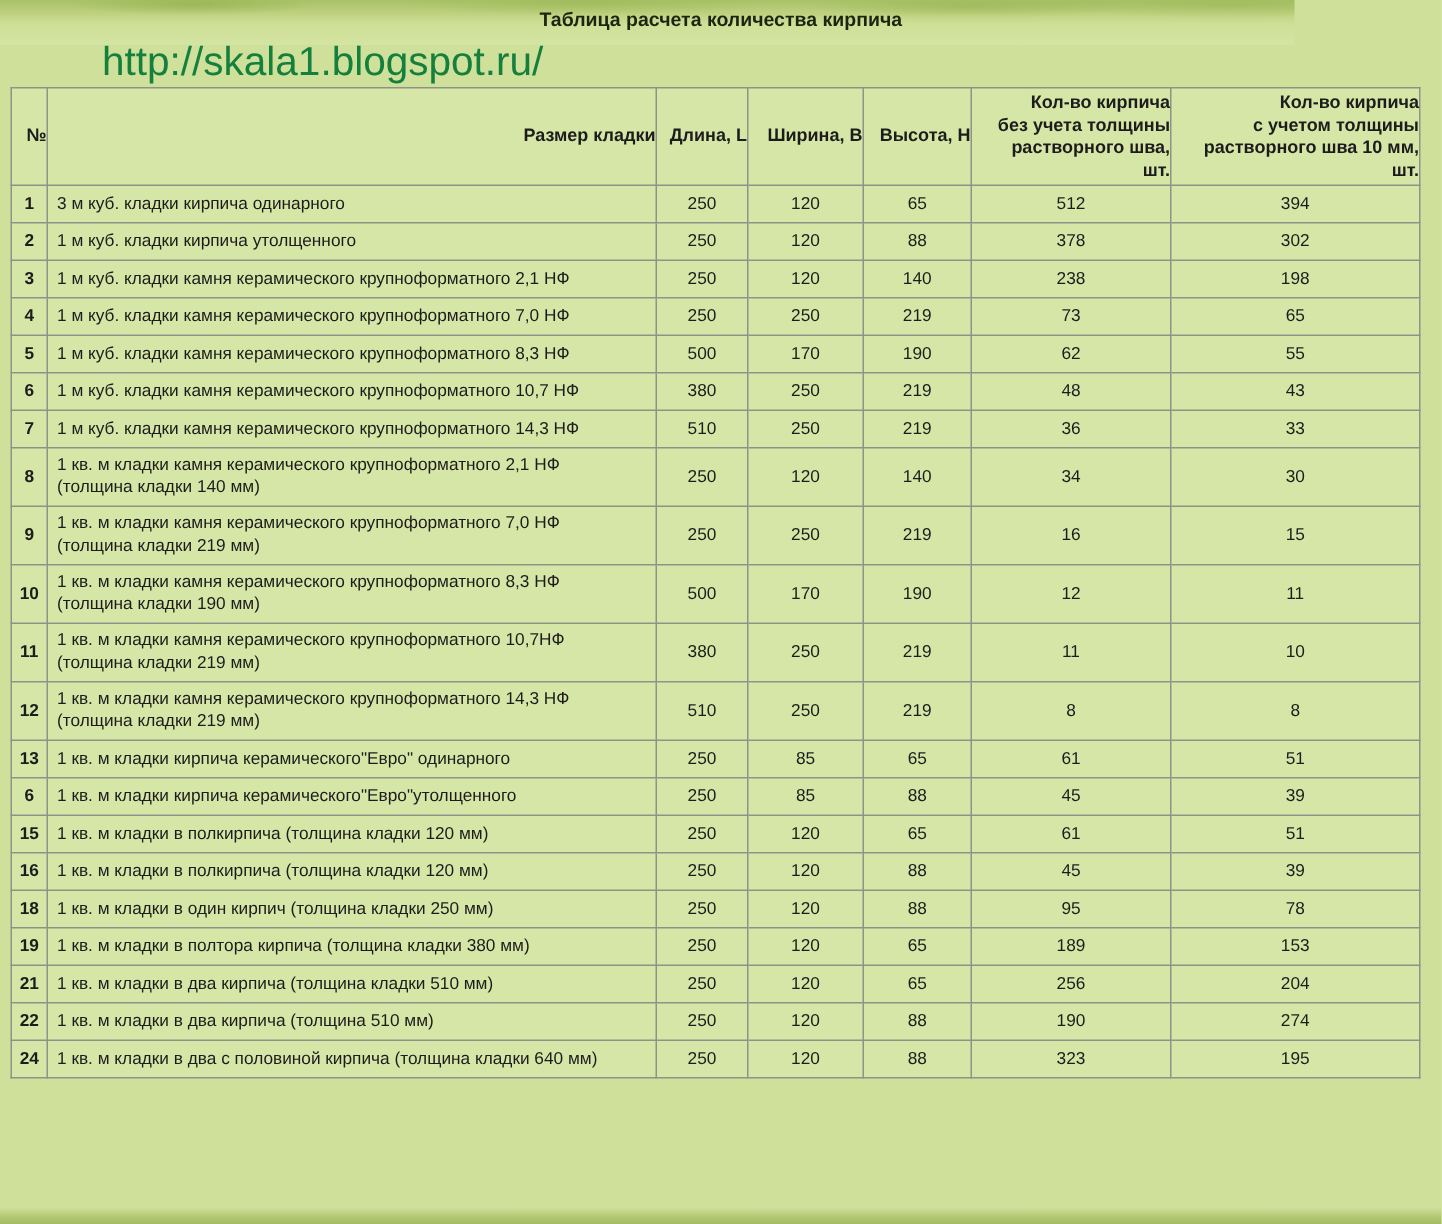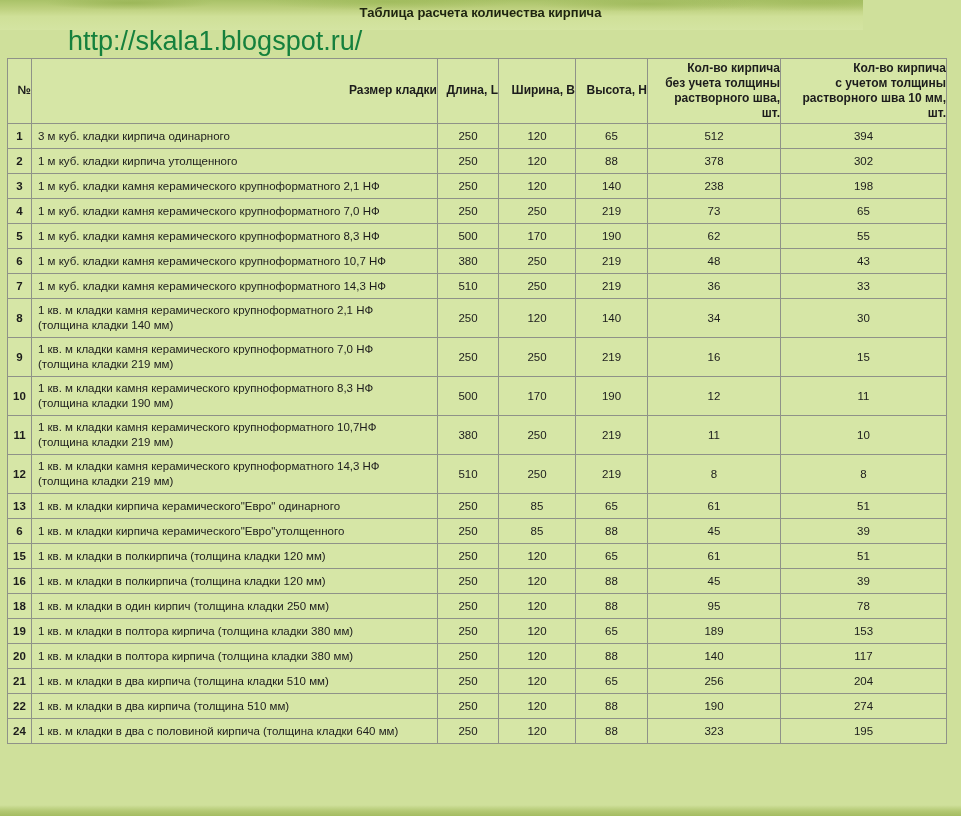--- a/index.html
+++ b/index.html
@@ -288,31 +288,20 @@
         <td class="c-desc">
           <div>1 кв. м кладки в полтора кирпича (толщина кладки 380 мм)</div>
         </td>
         <td class="c-val">250</td>
         <td class="c-val">120</td>
         <td class="c-val">65</td>
         <td class="c-val">189</td>
         <td class="c-val">153</td>
       </tr>
       <tr class="r-single">
-        <td class="c-num">20</td>
-        <td class="c-desc">
-          <div>1 кв. м кладки в полтора кирпича (толщина кладки 380 мм)</div>
-        </td>
-        <td class="c-val">250</td>
-        <td class="c-val">120</td>
-        <td class="c-val">88</td>
-        <td class="c-val">140</td>
-        <td class="c-val">117</td>
-      </tr>
-      <tr class="r-single">
         <td class="c-num">21</td>
         <td class="c-desc">
           <div>1 кв. м кладки в два кирпича (толщина кладки 510 мм)</div>
         </td>
         <td class="c-val">250</td>
         <td class="c-val">120</td>
         <td class="c-val">65</td>
         <td class="c-val">256</td>
         <td class="c-val">204</td>
       </tr>

